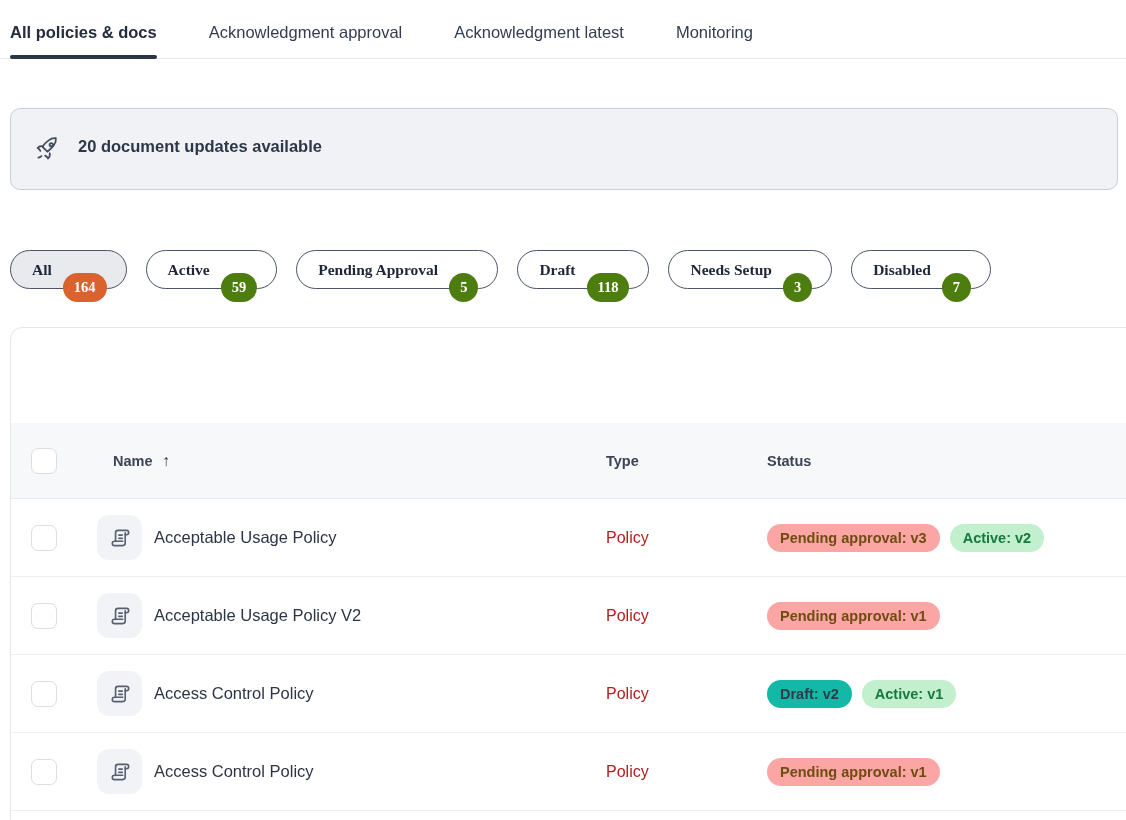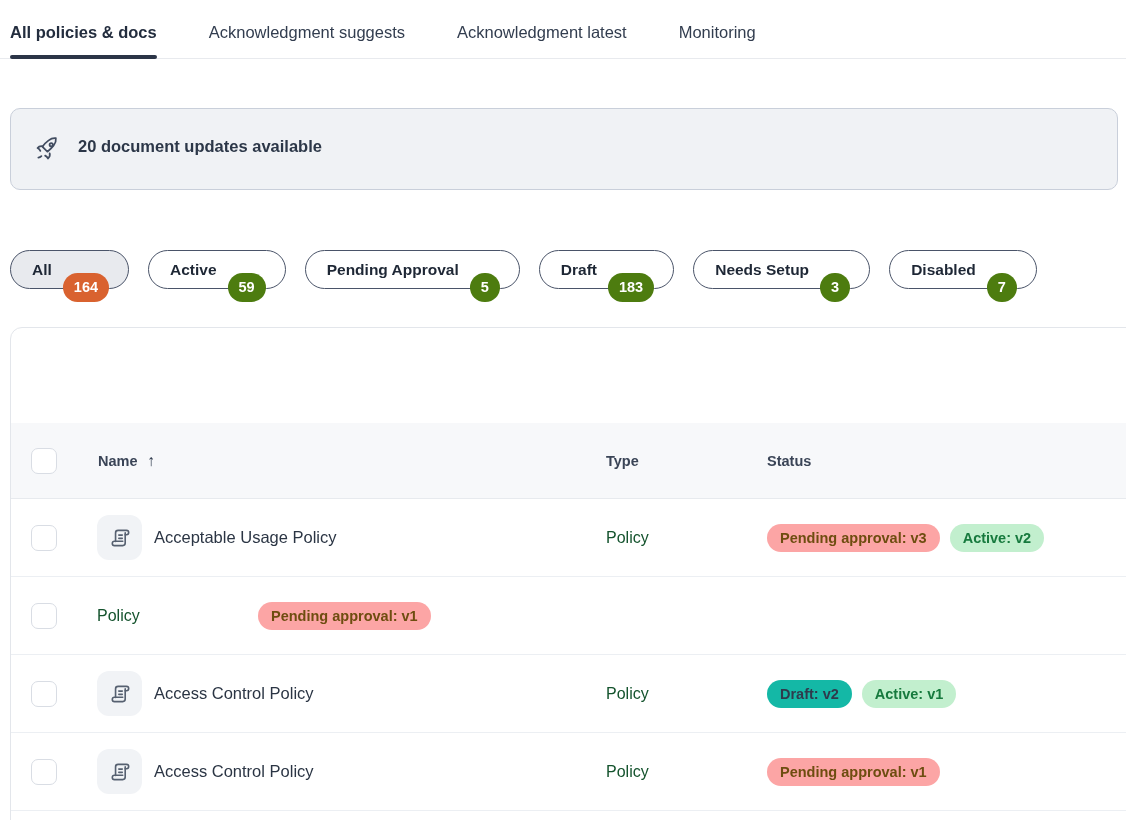--- a/index.html
+++ b/index.html
@@ -39,21 +39,21 @@
   .banner-icon { flex: none; display: flex; align-items: center; }
   .banner-title { font-size: 16.5px; font-weight: 700; color: #2c3748; margin-bottom: 6px; }
   .banner-desc { font-size: 15px; color: #414d5f; }
 
   
   .filters { display: flex; gap: 19px; margin: 60px 0 0 10px; }
   .pill {
     height: 39px; border: 1.5px solid #4a5469; border-radius: 27px;
     background: #ffffff; padding: 0 19px 0 21px;
     display: inline-flex; align-items: center; gap: 11px;
-    font-family: Liberation Sans, sans-serif; font-size: 15.5px; font-weight: 700; color: #1e2735;
+    font-family: Liberation Serif, serif; font-size: 15.5px; font-weight: 700; color: #1e2735;
     cursor: pointer;
   }
   .pill.v-selected { background: #e8eaee; }
   .pill-count {
     color: #fff; font-size: 14.5px; font-weight: 700;
     border-radius: 15px; padding: 5px 11px; min-width: 18px;
     text-align: center; line-height: 1.25; margin-top: 36px;
   }
   .pill-count.v-dark { background: #4d7c0f; }
   .pill-count.v-orange { background: #d9622f; }
@@ -76,51 +76,51 @@
   .col-check { width: 86px; flex: none; padding-left: 20px; display: flex; align-items: center; }
   .col-name  { width: 509px; flex: none; display: flex; align-items: center; }
   .col-type  { width: 161px; flex: none; display: flex; align-items: center; }
   .col-status{ flex: 1; display: flex; align-items: center; }
   .checkbox {
     width: 26px; height: 26px; border: 1.5px solid #d9dde4; border-radius: 7px;
     background: #fff; display: inline-block; cursor: pointer;
   }
   .th-label { font-size: 14.5px; font-weight: 700; color: #3a4456; }
   .th-btn {
-    background: none; border: none; padding: 0; margin: 1px; font-family: inherit;
+    background: none; border: none; padding: 0; margin: 16px; font-family: inherit;
     display: inline-flex; align-items: center; gap: 10px; cursor: pointer;
   }
   .sort-arrow { font-size: 15.5px; color: #2f3a4c; font-weight: 400; }
   .doc-icon-wrap {
     width: 45px; height: 45px; border-radius: 12px; background: #f1f3f6;
     display: flex; align-items: center; justify-content: center; margin-right: 12px; flex: none;
   }
   .name-text { font-size: 16.5px; color: #2b3544; }
-  .type-text { font-size: 16px; color: #14532d; }
+  .type-text { font-size: 16px; color: #b91c1c; }
   .badge {
     display: inline-block; padding: 6px 13px; border-radius: 999px;
     font-size: 14.5px; font-weight: 700; margin-right: 10px; white-space: nowrap;
   }
   .badge.v-yellow { background: #fca5a5; color: #6e4d10; }
   .badge.v-green  { background: #c2efce; color: #177a3e; }
   .badge.v-gray   { background: #14b8a6; color: #2f3a4c; text-align: right; }
 </style>
 </head>
 <body>
 
 <div class="screen">
 
   <nav class="tabs">
 
       <button class="tab v-active">
         <span>All policies &amp; docs</span>
       </button>
 
       <button class="tab v-default">
-        <span>Acknowledgment suggests</span>
+        <span>Acknowledgment approval</span>
       </button>
 
       <button class="tab v-default">
         <span>Acknowledgment latest</span>
       </button>
 
       <button class="tab v-default">
         <span>Monitoring</span>
       </button>
     </nav>
@@ -152,21 +152,21 @@
         <span class="pill-count v-dark">59</span>
       </button>
 
       <button class="pill v-default">
         <span>Pending Approval</span>
         <span class="pill-count v-dark">5</span>
       </button>
 
       <button class="pill v-default">
         <span>Draft</span>
-        <span class="pill-count v-dark">183</span>
+        <span class="pill-count v-dark">118</span>
       </button>
 
       <button class="pill v-default">
         <span>Needs Setup</span>
         <span class="pill-count v-dark">3</span>
       </button>
 
       <button class="pill v-default">
         <span>Disabled</span>
         <span class="pill-count v-dark">7</span>
@@ -218,20 +218,30 @@
               <span class="badge v-yellow">Pending approval: v3</span>
 
               <span class="badge v-green">Active: v2</span>
             </div>
         </div>
 
         <div class="row">
           <div class="col-check">
             <span class="checkbox"></span>
           </div>
+          <div class="col-name">
+            <span class="doc-icon-wrap">
+              <svg width="26" height="26" viewBox="0 0 24 24" fill="none" stroke="#566070" stroke-width="1.5" stroke-linecap="round" stroke-linejoin="round">
+                <path d="M7.9 15.2V7.3C7.9 6 8.9 5 10.2 5H18c1.1 0 2 .9 2 2s-.9 2-2 2h-1.2"></path>
+                <path d="M16.8 7.3v9.4c0 1.3-1 2.3-2.3 2.3H6.9c-1.1 0-2-.9-2-2s.9-2 2-2h7.6"></path>
+                <path d="M10.9 9.3h3.2M10.9 12.3h3.2"></path>
+              </svg>
+            </span>
+            <span class="name-text">Acceptable Usage Policy V2</span>
+          </div>
           <div class="col-type">
             <span class="type-text">Policy</span>
           </div>
           <div class="col-status">
 
               <span class="badge v-yellow">Pending approval: v1</span>
             </div>
         </div>
 
         <div class="row">

